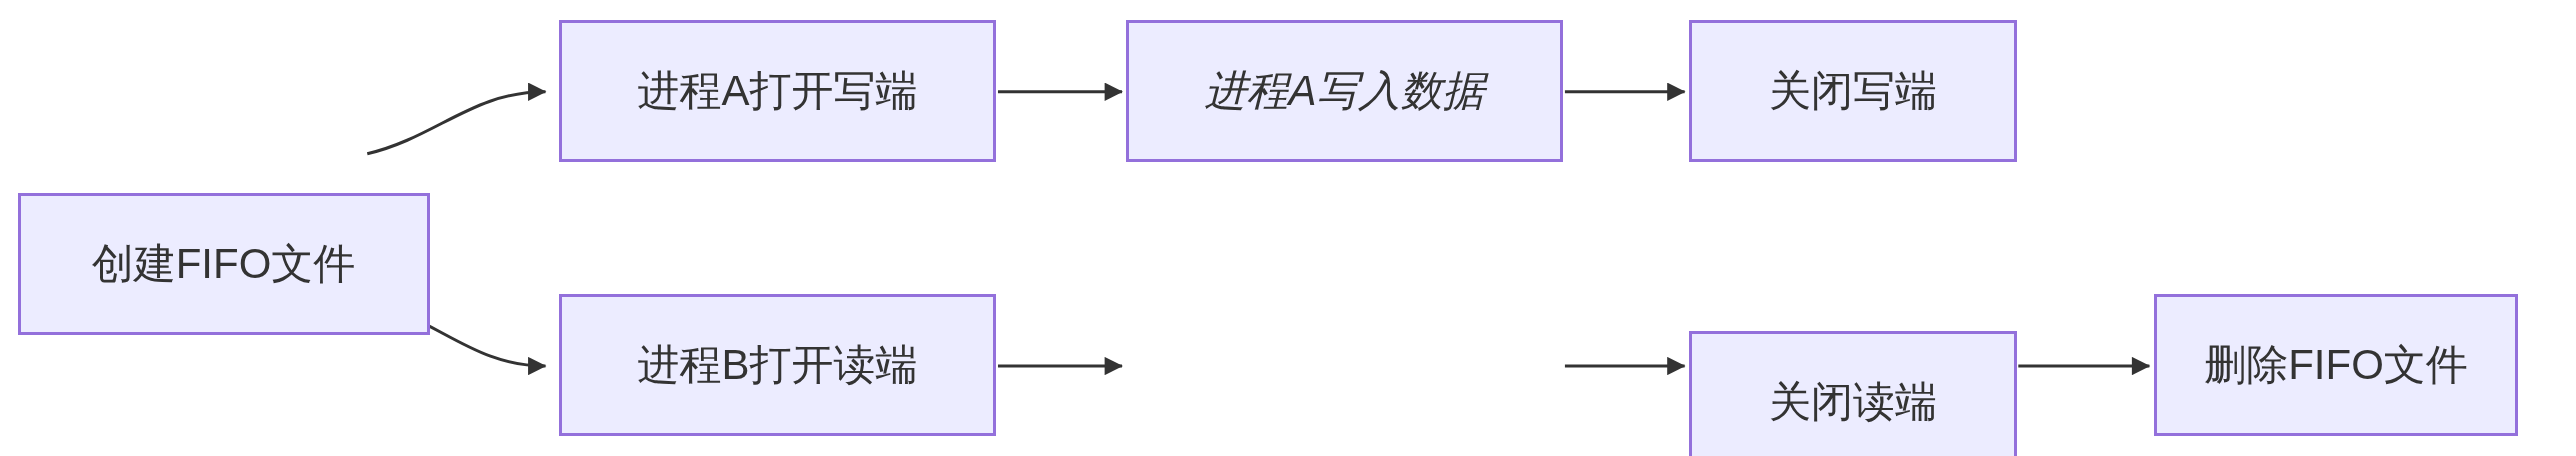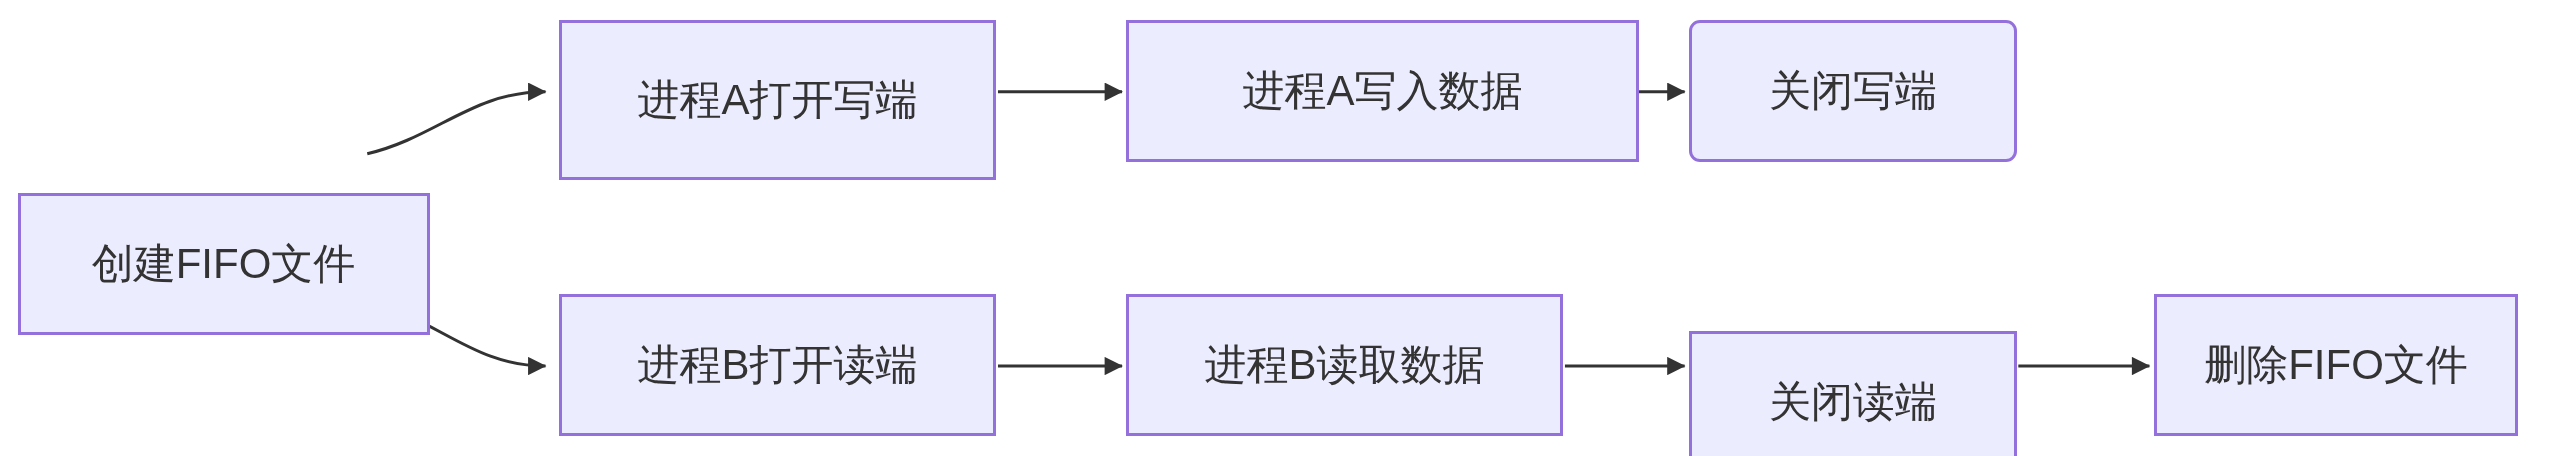--- a/index.html
+++ b/index.html
@@ -30,23 +30,23 @@
     display: flex;
     align-items: center;
     justify-content: center;
     color: #333333;
     font-size: 42px;
     line-height: 1.2;
     white-space: nowrap;
   }
   
   .node-create   { left: 17.5px;   top: 156px; width: 412px; height: 142px; margin-top: 37px; }
-  .node-a-open   { left: 559px;  top: 20px;  width: 437px; height: 160px; }
-  .node-a-write  { left: 1126px; top: 20px;  width: 513px; height: 142px; }
-  .node-a-close  { left: 1689px; top: 20px;  width: 328px; height: 142px; border-radius: 11px; }
+  .node-a-open   { left: 559px;  top: 20px;  width: 437px; height: 142px; }
+  .node-a-write  { left: 1126px; top: 20px;  width: 437px; height: 142px; font-style: italic; }
+  .node-a-close  { left: 1689px; top: 20px;  width: 328px; height: 142px; }
   .node-b-open   { left: 559px;  top: 294px; width: 437px; height: 142px; }
   .node-b-read   { left: 1126px; top: 294px; width: 437px; height: 142px; }
   .node-b-close  { left: 1689px; top: 294px; width: 328px; height: 142px; margin-top: 37px; }
   .node-delete   { left: 2154px; top: 294px; width: 364px; height: 142px; }
 </style>
 </head>
 <body>
 
 <div class="canvas">
 
@@ -78,23 +78,20 @@
   </div>
 
   <div class="node node-a-close">
     <span>关闭写端</span>
   </div>
 
   <div class="node node-b-open">
     <span>进程B打开读端</span>
   </div>
 
-  <div class="node node-b-read">
-    <span>进程B读取数据</span>
-  </div>
 
   <div class="node node-b-close">
     <span>关闭读端</span>
   </div>
 
   <div class="node node-delete">
     <span>删除FIFO文件</span>
   </div>
 
 </div>

